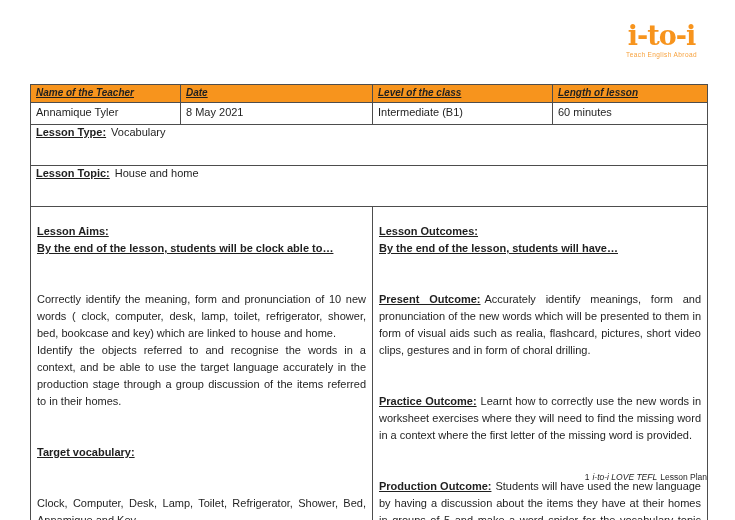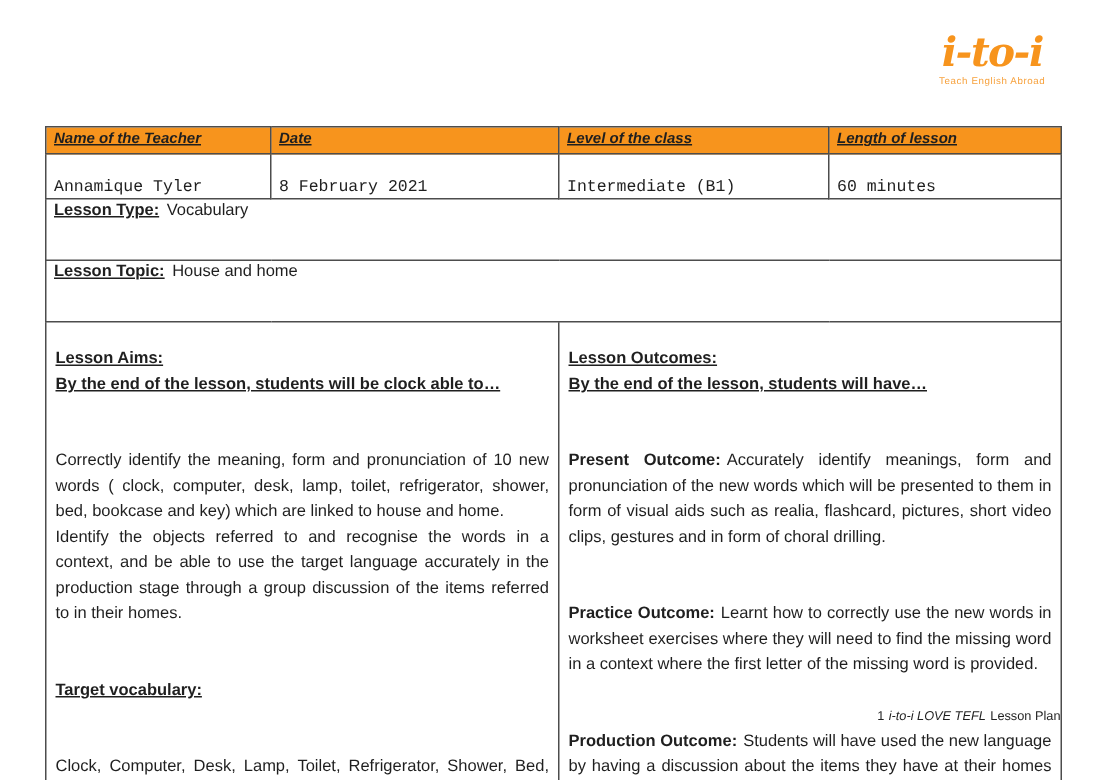--- a/index.html
+++ b/index.html
@@ -19,21 +19,20 @@
   
   .logo {
     position: absolute;
     top: 22px;
     right: 26px;
     width: 95px;
     text-align: center;
   }
   .logo-script {
     font-family: "DejaVu Serif", serif;
-    font-style: italic;
     font-weight: bold;
     font-size: 27px;
     line-height: 28px;
     color: #f7941d;
     letter-spacing: -1px;
   }
   .logo-tagline {
     font-size: 6.5px;
     color: #f7a round;
     color: #f7a13c;
@@ -61,33 +60,33 @@
     background: #f7941d;
     font-weight: bold;
     text-decoration: underline;
     font-size: 10px;
     height: 18px;
     padding-top: 2px;
     font-style: italic;
   }
   tr.info-row td {
     height: 22px;
-    padding-top: 16px;
-    font-family: Liberation Mono, monospace;
+    padding-top: 3px;
   }
   tr.type-row td, tr.topic-row td {
     height: 41px;
     padding-top: 1px;
   }
   .bold-u {
     font-weight: bold;
     text-decoration: underline;
   }
   .inline-label {
     font-weight: bold;
+    text-decoration: underline;
     margin-right: 4px;
   }
   .value-after-label { margin-left: 5px; }
 
   tr.aims-row td {
     height: 256px;
     padding: 16px 6px 3px 6px;
   }
   .cell-body { font-size: 11px; line-height: 17px; }
   .cell-body .heading { font-weight: bold; text-decoration: underline; }
@@ -131,21 +130,21 @@
     </colgroup>
     <tbody>
       <tr class="head-row">
         <th>Name of the Teacher</th>
         <th>Date</th>
         <th>Level of the class</th>
         <th>Length of lesson</th>
       </tr>
       <tr class="info-row">
         <td>Annamique Tyler</td>
-        <td>8 February 2021</td>
+        <td>8 May 2021</td>
         <td>Intermediate (B1)</td>
         <td>60 minutes</td>
       </tr>
       <tr class="type-row">
         <td colspan="4">
           <span class="bold-u">Lesson Type:</span><span class="value-after-label">Vocabulary</span>
         </td>
       </tr>
       <tr class="topic-row">
         <td colspan="4">

